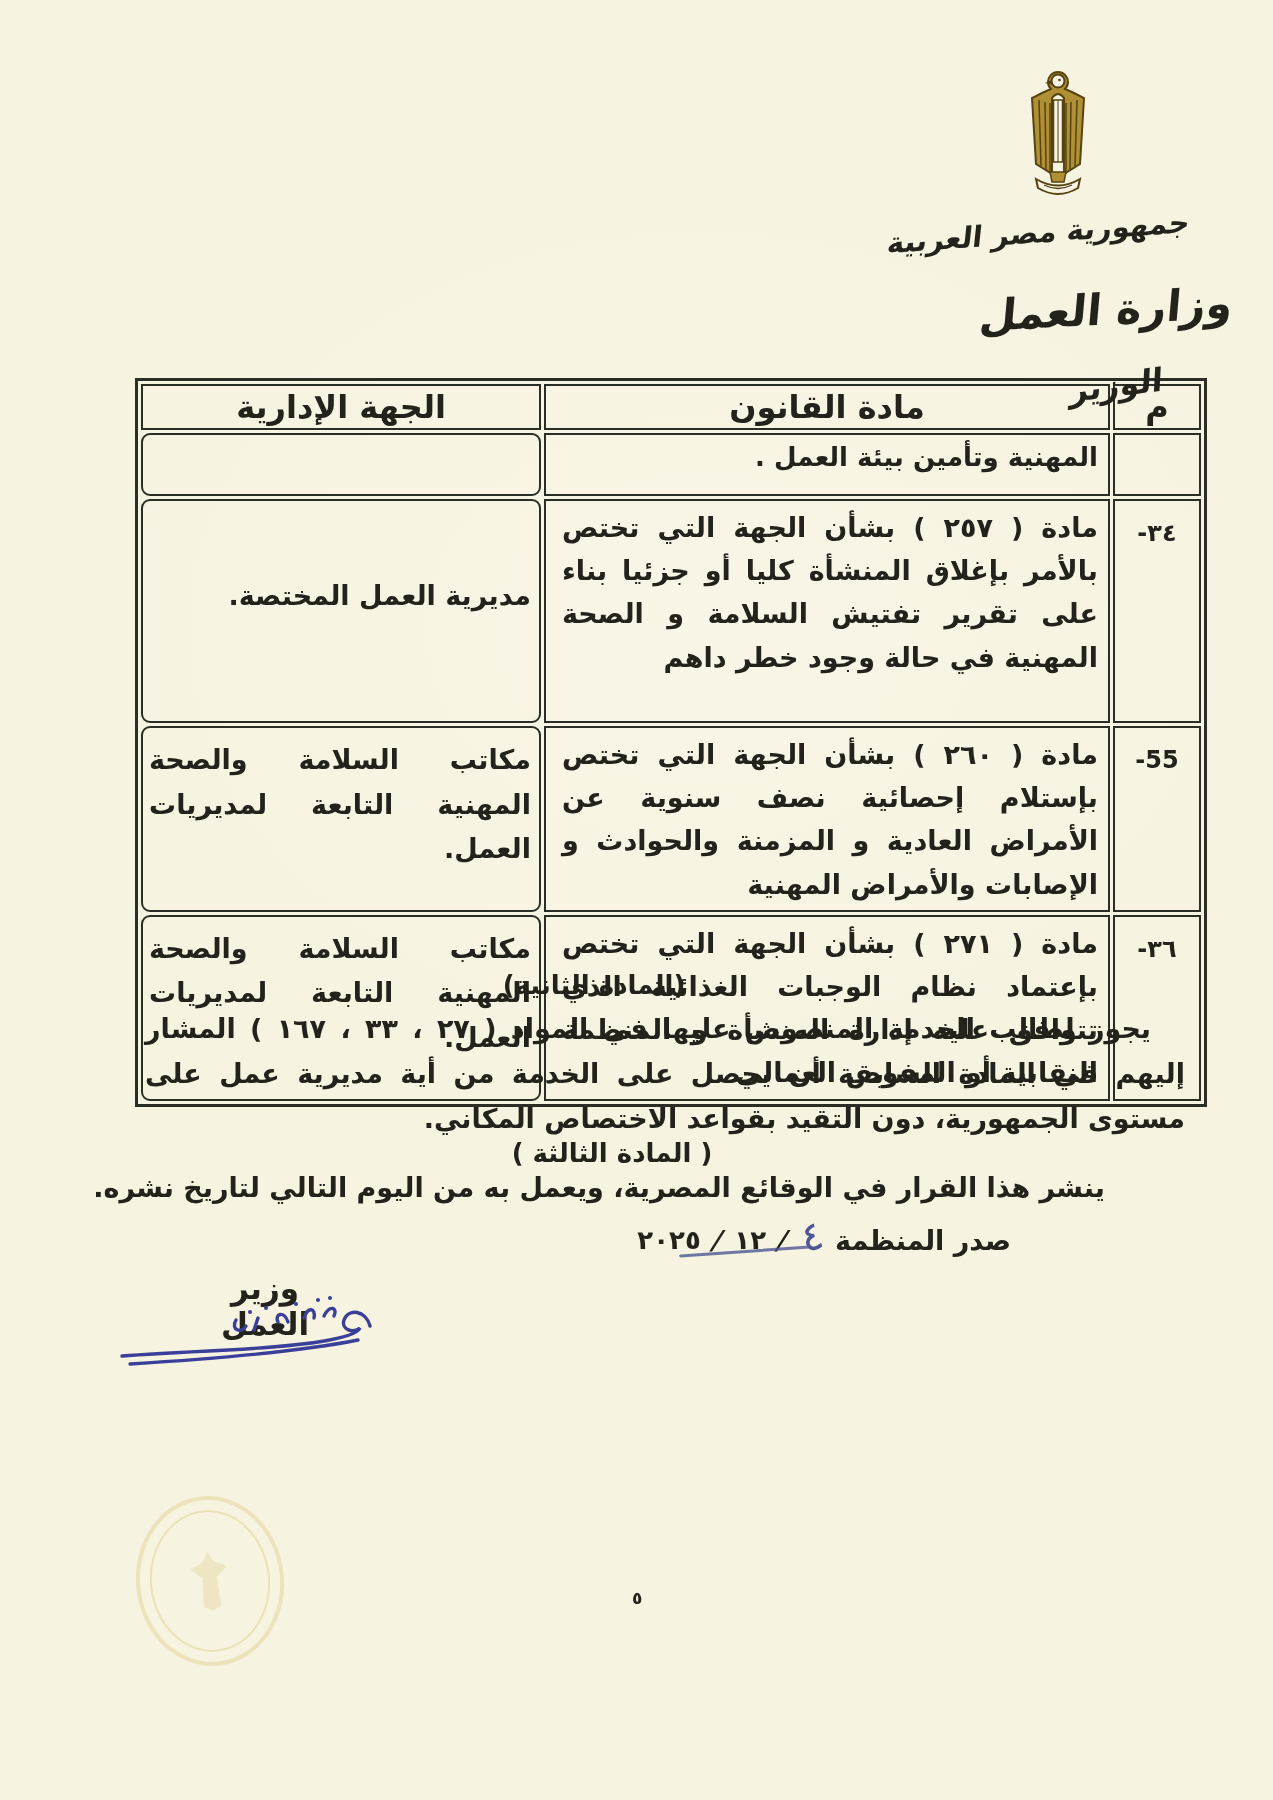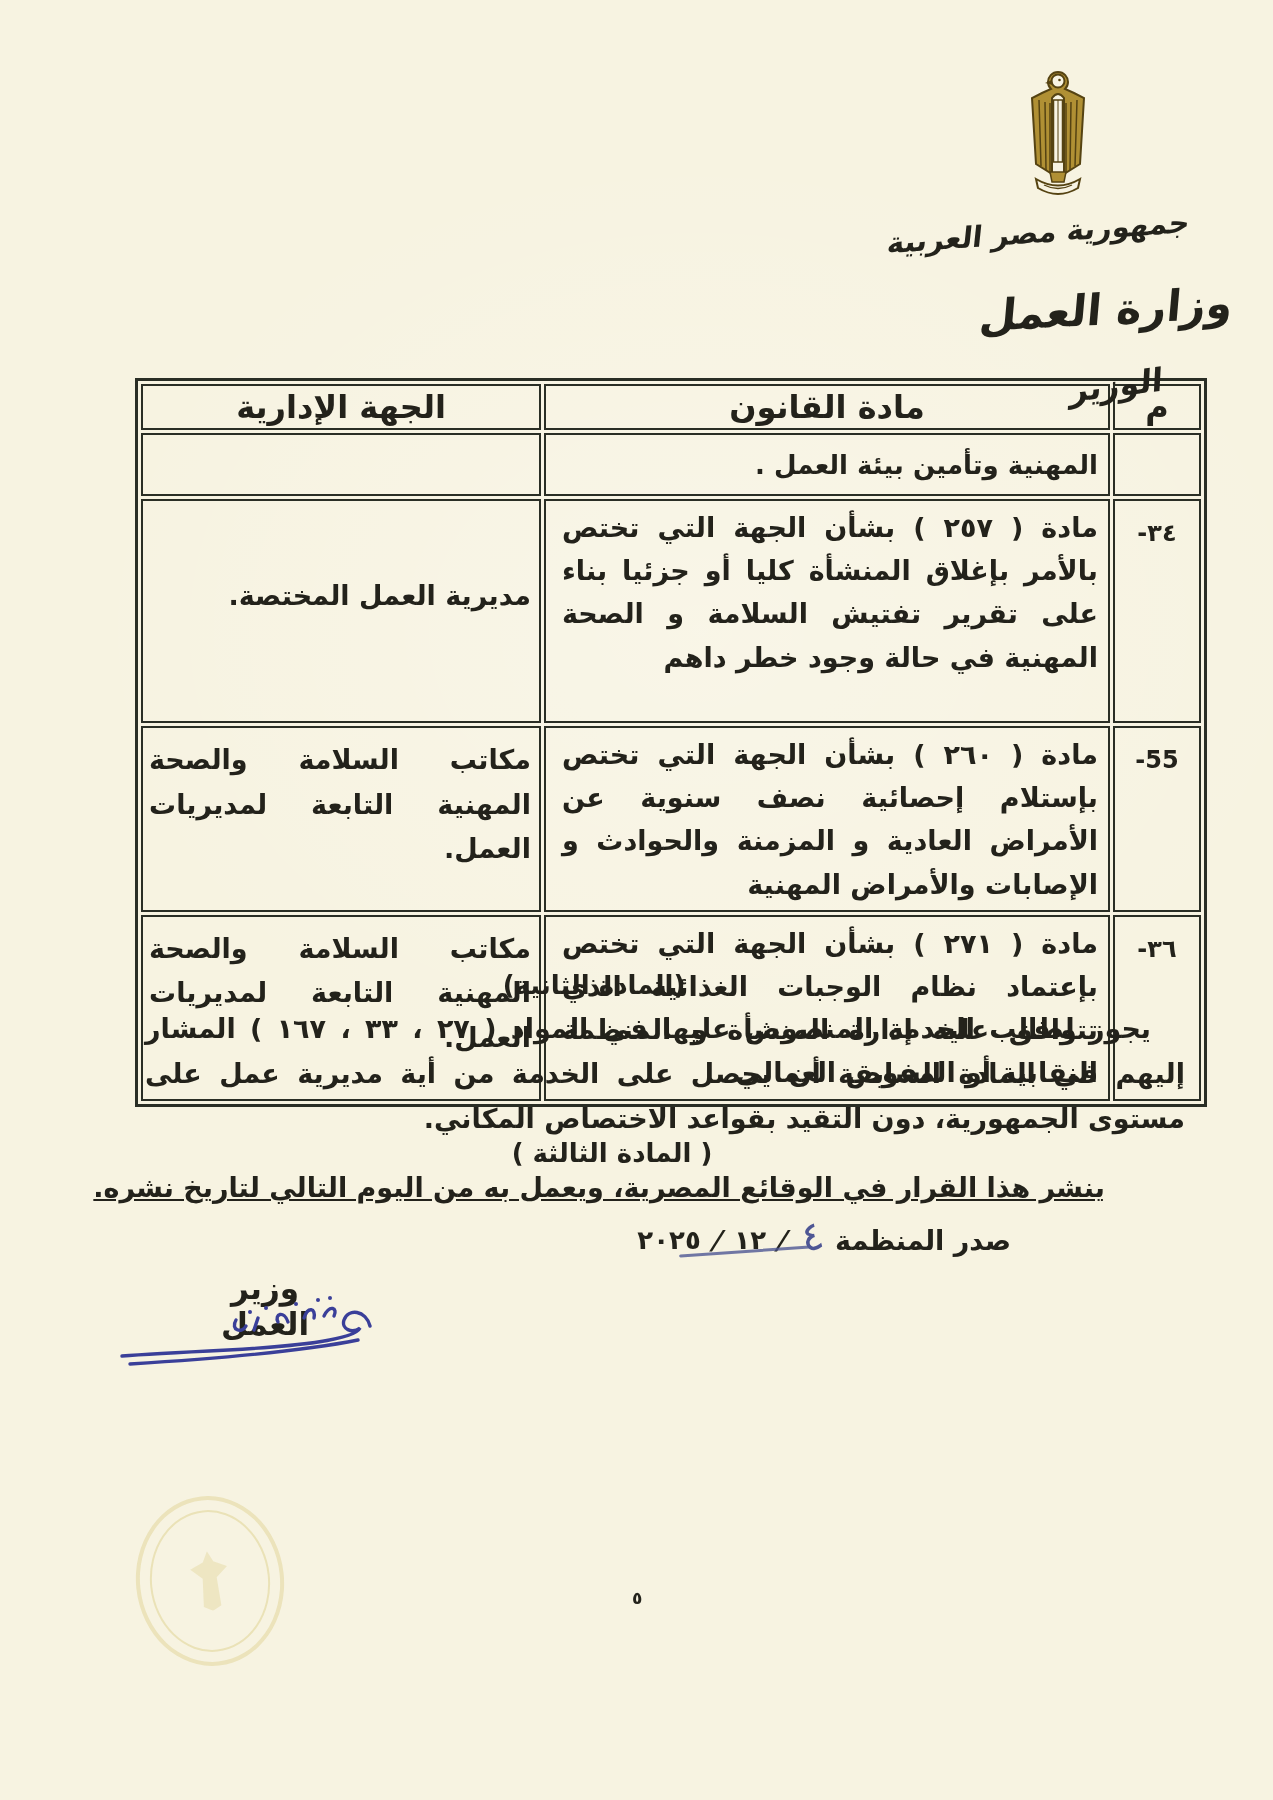--- a/index.html
+++ b/index.html
@@ -38,32 +38,32 @@
     border:2px solid #2a2e25;font-weight:bold;background:transparent;
   }
   .decree-table th{height:40px;text-align:center;font-size:32px;vertical-align:middle;}
   .tr-cont td{height:40px;}
   .tr-34 td{height:170px;}
   .tr-35 td{height:128px;}
   .tr-36 td{height:126px;}
   td.num{vertical-align:top;text-align:center;padding-top:18px;font-size:24px;}
   td.law{vertical-align:top;text-align:justify;padding:5px 10px 4px 16px;
          font-size:27px;line-height:1.6;}
-  .tr-cont td.law{text-align:right;font-size:26px;padding-top:10px;}
+  .tr-cont td.law{text-align:right;font-size:26px;padding-top:2px;}
   td.auth{vertical-align:top;font-size:27px;line-height:1.65;
-          padding:10px 8px 8px 6px;text-align:justify;}
+          padding:10px 8px 8px 6px;text-align:justify;border-radius:9px;}
   .tr-34 td.auth{vertical-align:middle;text-align:right;padding-bottom:40px;}
 
   
   .a-title{position:absolute;font-size:26px;font-weight:bold;text-align:center;}
   .t2{top:970px;left:444px;width:300px;}
   .t3{top:1138px;left:462px;width:300px;}
   .a-body{position:absolute;font-weight:bold;font-size:27px;}
   .b2{top:1006px;right:88px;width:1040px;text-align:justify;line-height:1.67;text-indent:34px;}
-  .b3{top:1172px;right:168px;white-space:nowrap;text-decoration:underline;}
+  .b3{top:1172px;right:168px;white-space:nowrap;}
 
   
   .date-line{position:absolute;top:1214px;right:262px;height:52px;
              display:flex;align-items:center;gap:10px;font-weight:bold;direction:rtl;}
   .d-label{font-size:27px;}
   .d-day{font-size:40px;color:#4e5694;font-weight:normal;position:relative;
          transform:rotate(-14deg) translateY(-4px);margin:0 2px;}
   .d-tail{position:absolute;top:36px;right:200px;width:132px;height:3px;
           background:#4e5694;border-radius:3px;opacity:.8;transform:rotate(-4deg);}
   .d-sep{font-size:26px;transform:skewX(-18deg);padding:0 2px;}

